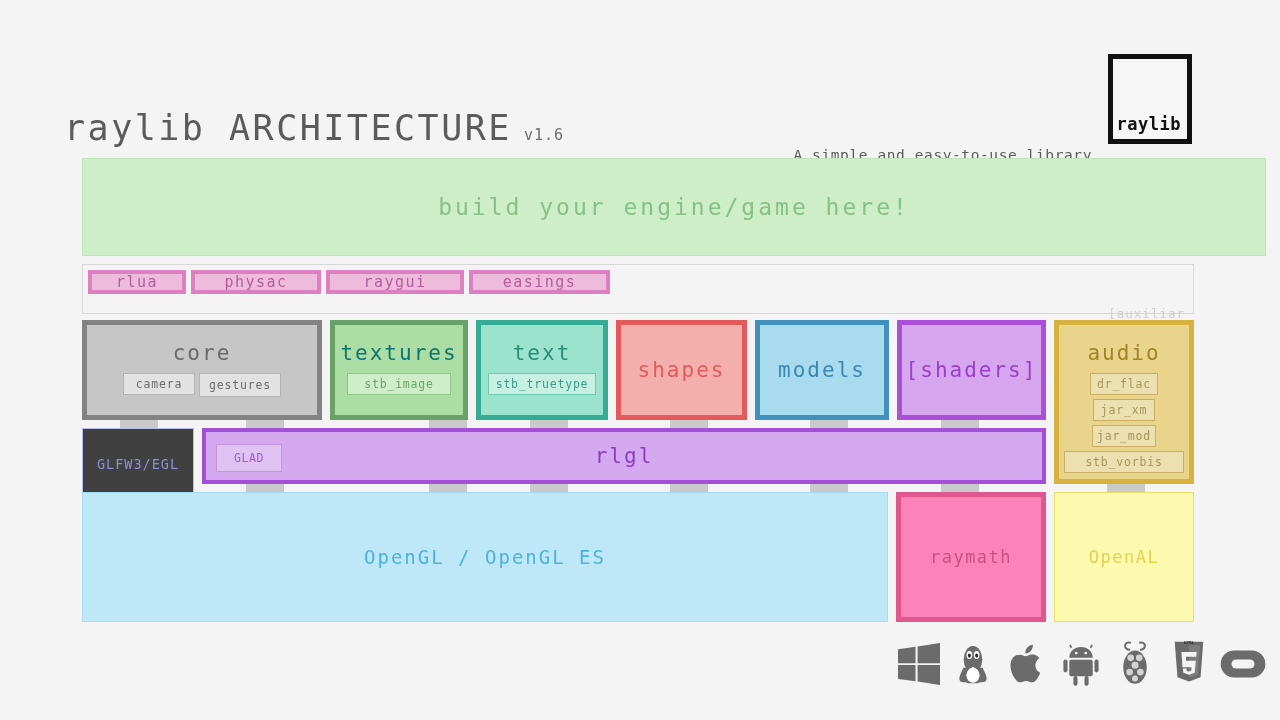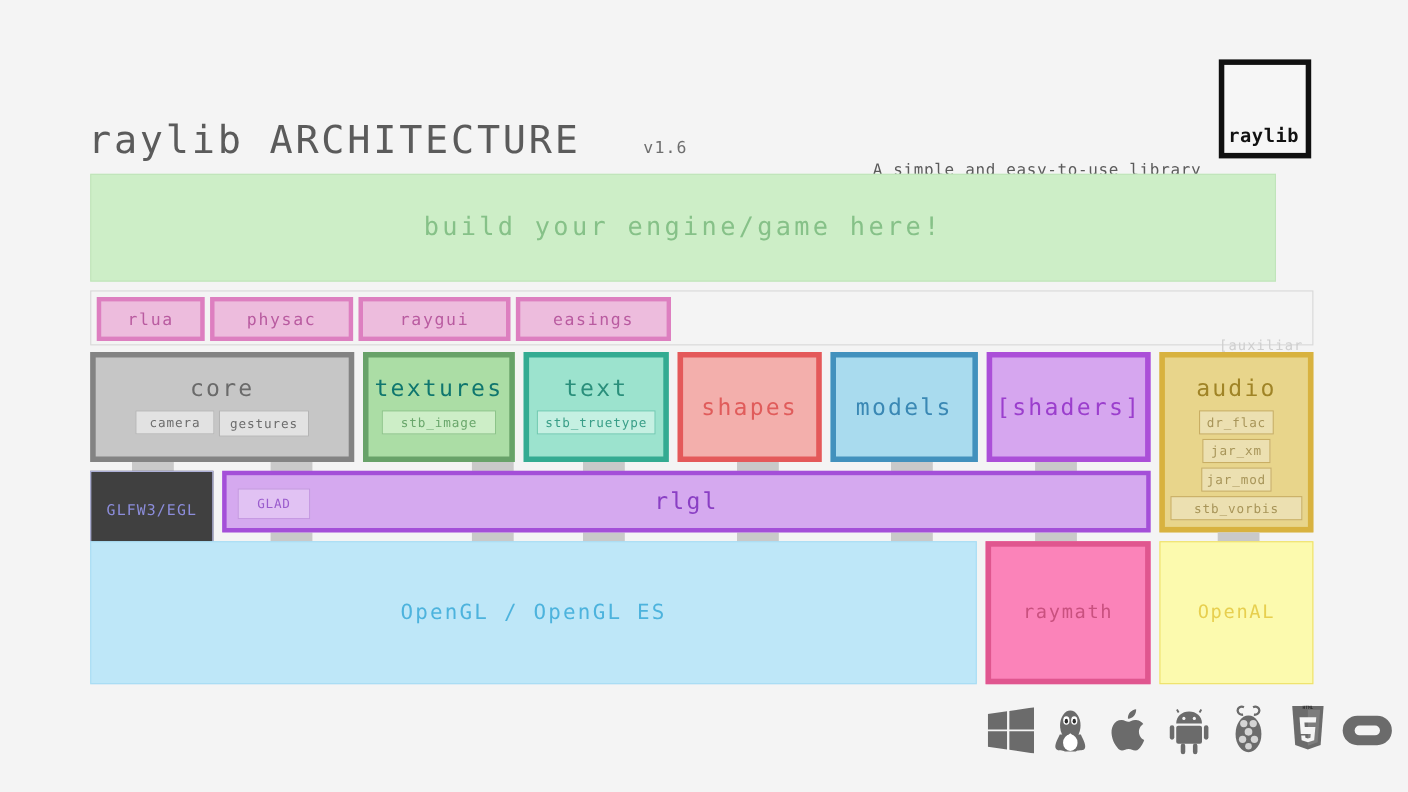--- a/index.html
+++ b/index.html
@@ -5,21 +5,21 @@
   * { box-sizing: border-box; margin: 0; padding: 0; }
   html, body {
     width: 1280px; height: 720px;
     background: #f4f4f4;
     font-family: "DejaVu Sans Mono", monospace;
     overflow: hidden;
   }
   #stage { position: relative; width: 1280px; height: 720px; }
 
   
-  .title { position: absolute; left: 80px; top: 108px; display: flex; align-items: baseline; gap: 45px; }
+  .title { position: absolute; left: 64px; top: 108px; display: flex; align-items: baseline; }
   .title-main {
     font-size: 35px; letter-spacing: 2.5px; color: #5b5b5b; font-weight: 400;
     white-space: pre;
   }
   .title-ver { font-size: 15px; color: #6e6e6e; margin-left: 12px; letter-spacing: 1px; }
 
   .tagline {
     position: absolute; right: 188px; top: 103px;
     text-align: right; font-size: 14.5px; line-height: 21px;
     color: #5b5b5b; letter-spacing: 0.6px; white-space: pre;
@@ -35,32 +35,32 @@
     font-size: 17px; color: #111; letter-spacing: 0.5px;
     padding: 0 6px 5px 0; font-weight: 600;
   }
 
   
   .box { position: absolute; display: flex; align-items: center; justify-content: center; }
   .box-label { letter-spacing: 1.5px; white-space: pre; }
 
   
   #build-banner {
-    left: 82px; top: 158px; width: 1078px; height: 98px;
+    left: 82px; top: 158px; width: 1184px; height: 98px;
     background: #cdeec7; border: 1px solid #c0e4ba;
   }
   #build-banner .box-label { font-size: 23px; color: #86c188; letter-spacing: 3px; }
 
   
   #aux-row {
     position: absolute; left: 82px; top: 264px; width: 1112px; height: 50px;
     background: #f4f4f4; border: 1px solid #d8d8d8;
   }
   .aux-mod {
-    position: absolute; top: 5px; height: 40px;
+    position: absolute; top: 5px; height: 24px;
     background: #edbcdd; border: 4px solid #dd7fc0;
     display: flex; align-items: center; justify-content: center;
   }
   .aux-mod .box-label { font-size: 15px; color: #b95ba0; letter-spacing: 1.5px; }
   .aux-note {
     position: absolute; right: 8px; top: 6px; text-align: right;
     font-size: 12.5px; line-height: 17px; color: #cfcfcf; letter-spacing: 1px; white-space: pre;
   }
 
   

